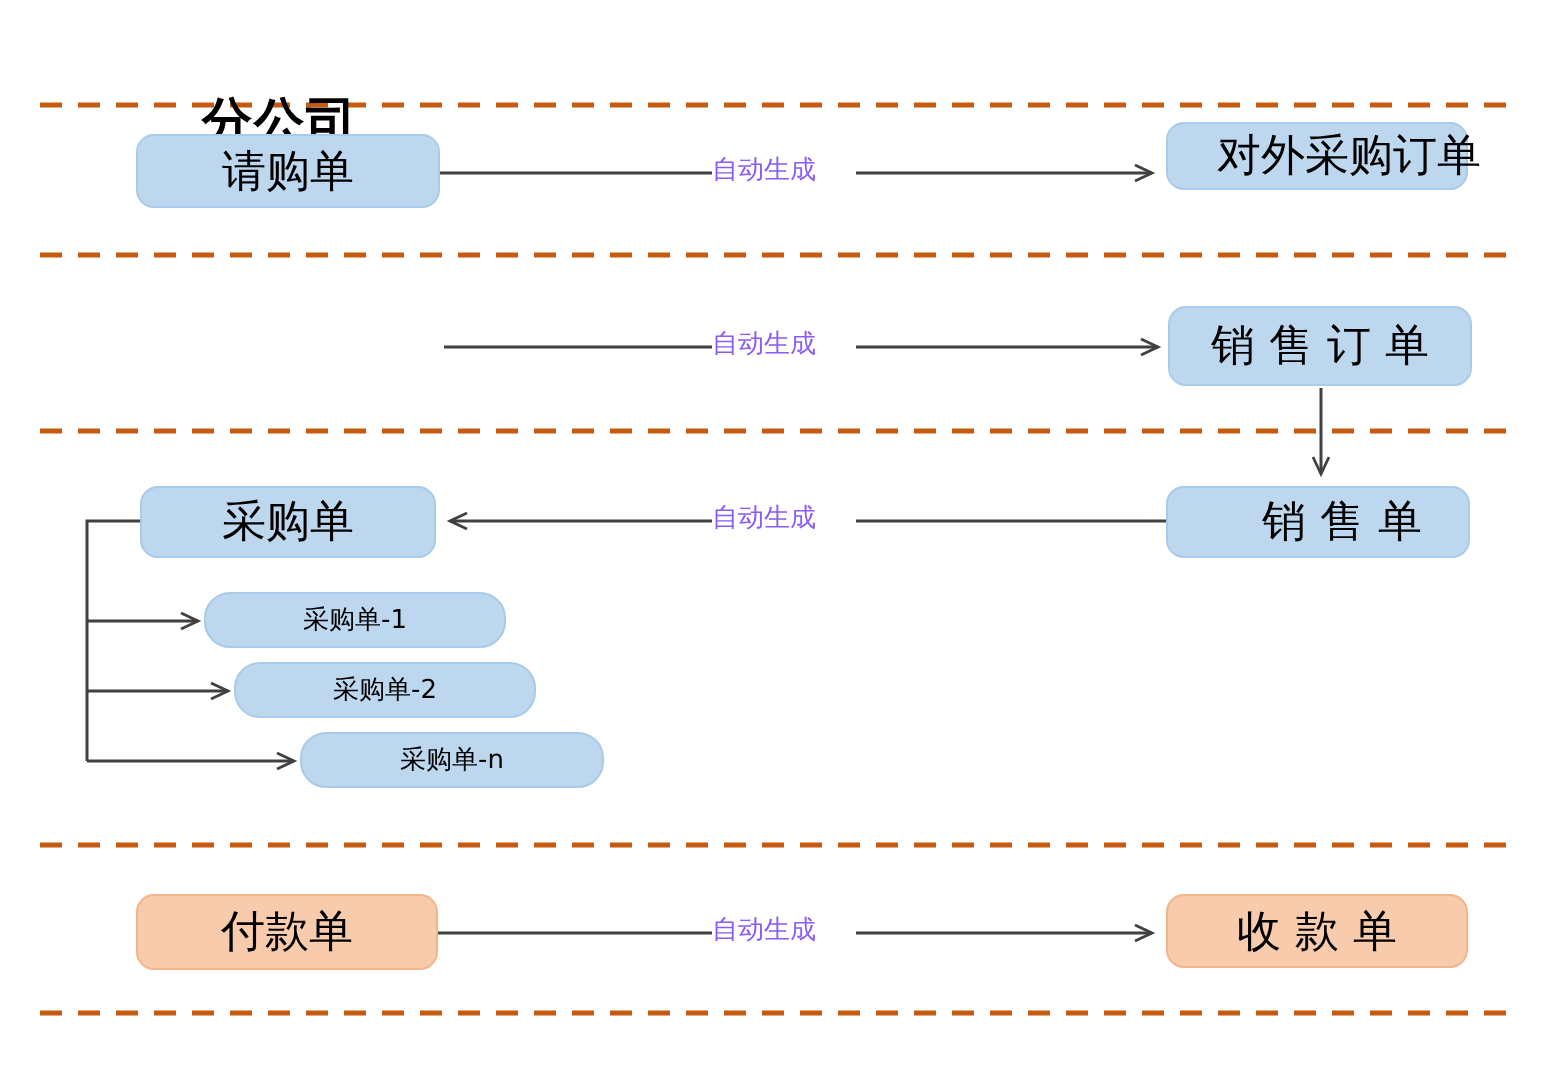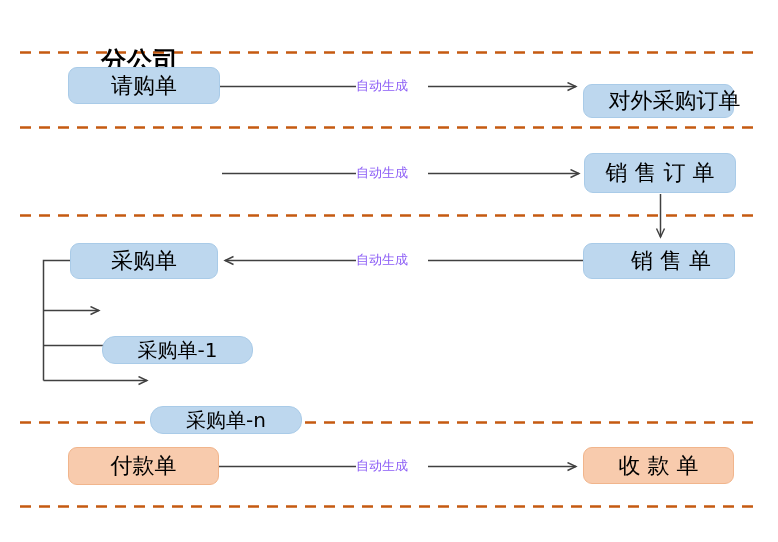--- a/index.html
+++ b/index.html
@@ -8,21 +8,21 @@
     font-family:"DejaVu Sans",sans-serif;color:var(--text,#000);
   }
   .hdr{
     position:absolute;font-size:25px;font-weight:bold;letter-spacing:1px;
     white-space:nowrap;color:#000;
   }
   .box{
     position:absolute;display:flex;align-items:center;justify-content:center;
     border-radius:9px;font-size:22px;white-space:nowrap;box-sizing:border-box;
   }
-  .box.small{font-size:20px;border-radius:13px;margin-top:40px;}
+  .box.small{font-size:13px;border-radius:13px;}
   .blue{background:var(--blue-fill,#BDD7EE);border:1px solid var(--blue-border,#A9CBE8);}
   .peach{background:var(--peach-fill,#F8CBAD);border:1px solid var(--peach-border,#F1B58C);}
   .edge-label{
     position:absolute;width:72px;height:20px;line-height:20px;text-align:left;
     background:#fff;font-size:13px;color:#8b5cf6;white-space:nowrap;
   }
   svg.layer{position:absolute;left:0;top:0;}
 </style>
 </head>
 <body>
@@ -54,29 +54,30 @@
       <path d="M43.5,345.5 L114,345.5" marker-end="url(#arr)"></path>
       <path d="M43.5,380.5 L147,380.5" marker-end="url(#arr)"></path>
       <path d="M219,466.5 L576,466.5" marker-end="url(#arr)"></path>
     </g>
   </svg>
 
   <div class="hdr" style="left:101px;top:8px;margin-top:36px;">分公司</div>
 
   <div class="box blue" style="left:68px;top:67px;width:152px;height:37px;">请购单</div>
   <div class="edge-label" style="left:356px;top:76px;">自动生成</div>
-  <div class="box blue" style="left:583px;top:84px;width:151px;height:34px;padding-left:32px;">对外采购订单</div>
+  <div class="box blue" style="left:583px;top:61px;width:151px;height:34px;padding-left:32px;">对外采购订单</div>
 
   <div class="edge-label" style="left:356px;top:163px;">自动生成</div>
   <div class="box blue" style="left:584px;top:153px;width:152px;height:40px;text-align:center;">销 售 订 单</div>
 
   <div class="box blue" style="left:70px;top:243px;width:148px;height:36px;">采购单</div>
   <div class="edge-label" style="left:356px;top:250px;">自动生成</div>
   <div class="box blue" style="left:583px;top:243px;width:152px;height:36px;padding-left:24px;">销 售 单</div>
 
   <div class="box blue small" style="left:102px;top:296px;width:151px;height:28px;">采购单-1</div>
+  <div class="box blue small" style="left:117px;top:331px;width:151px;height:28px;">采购单-2</div>
   <div class="box peach" style="left:68px;top:447px;width:151px;height:38px;">付款单</div>
 
   <div class="box blue small" style="left:150px;top:366px;width:152px;height:28px;">采购单-n</div>
   <div class="edge-label" style="left:356px;top:456px;">自动生成</div>
   <div class="box peach" style="left:583px;top:447px;width:151px;height:37px;">收 款 单</div>
 
 </div>
 
 </body></html>

